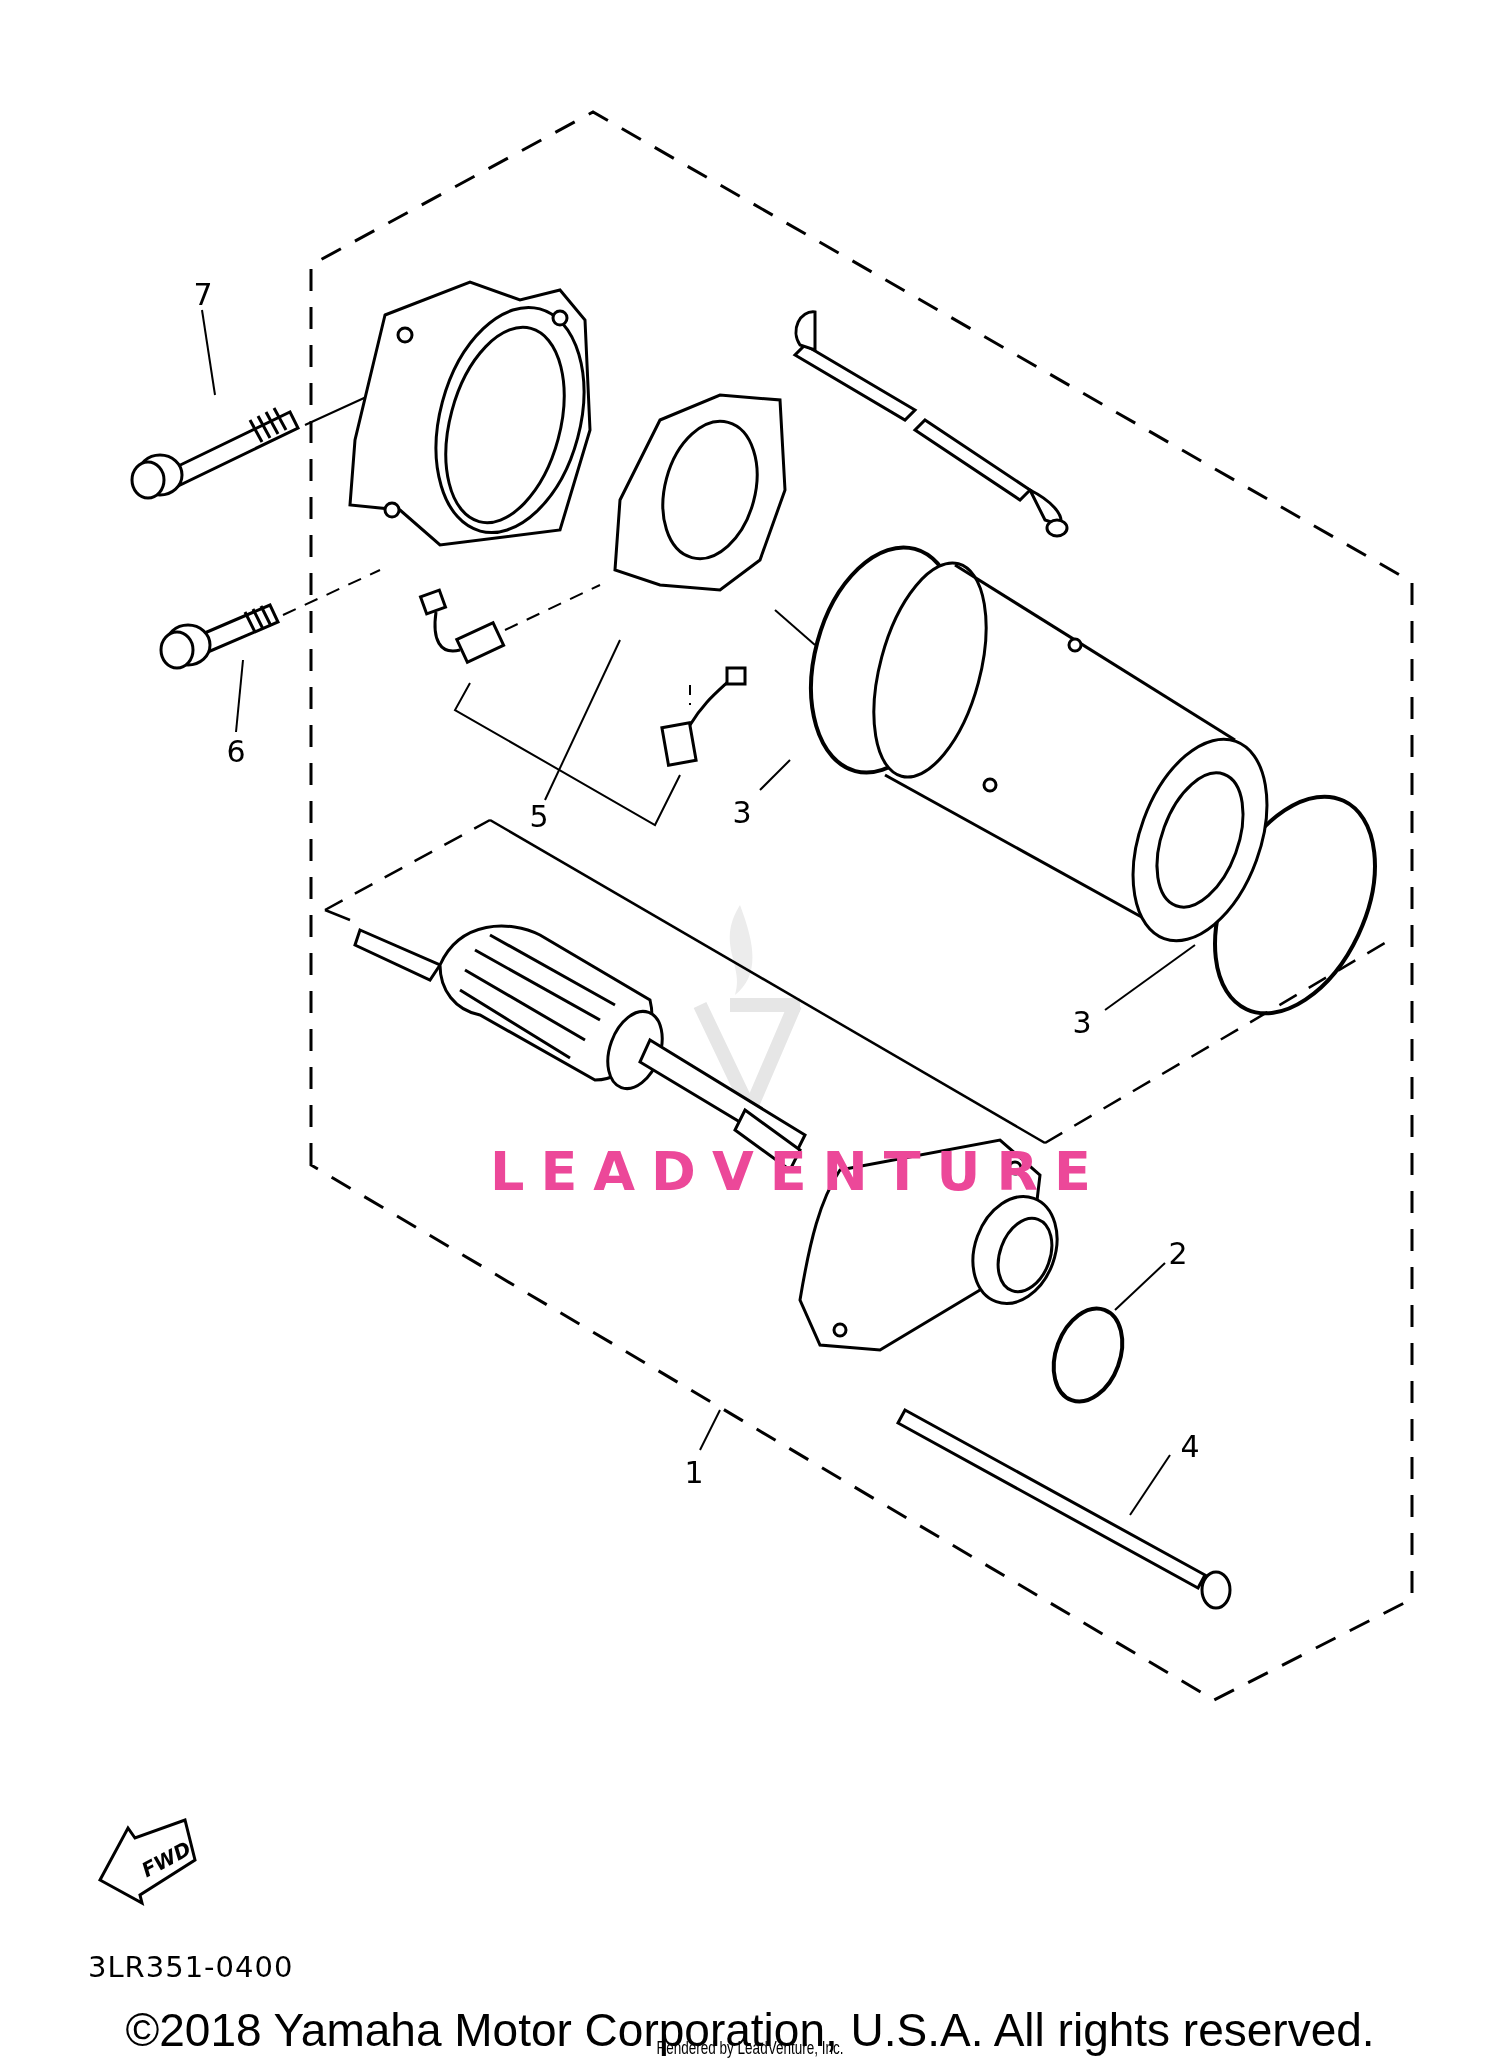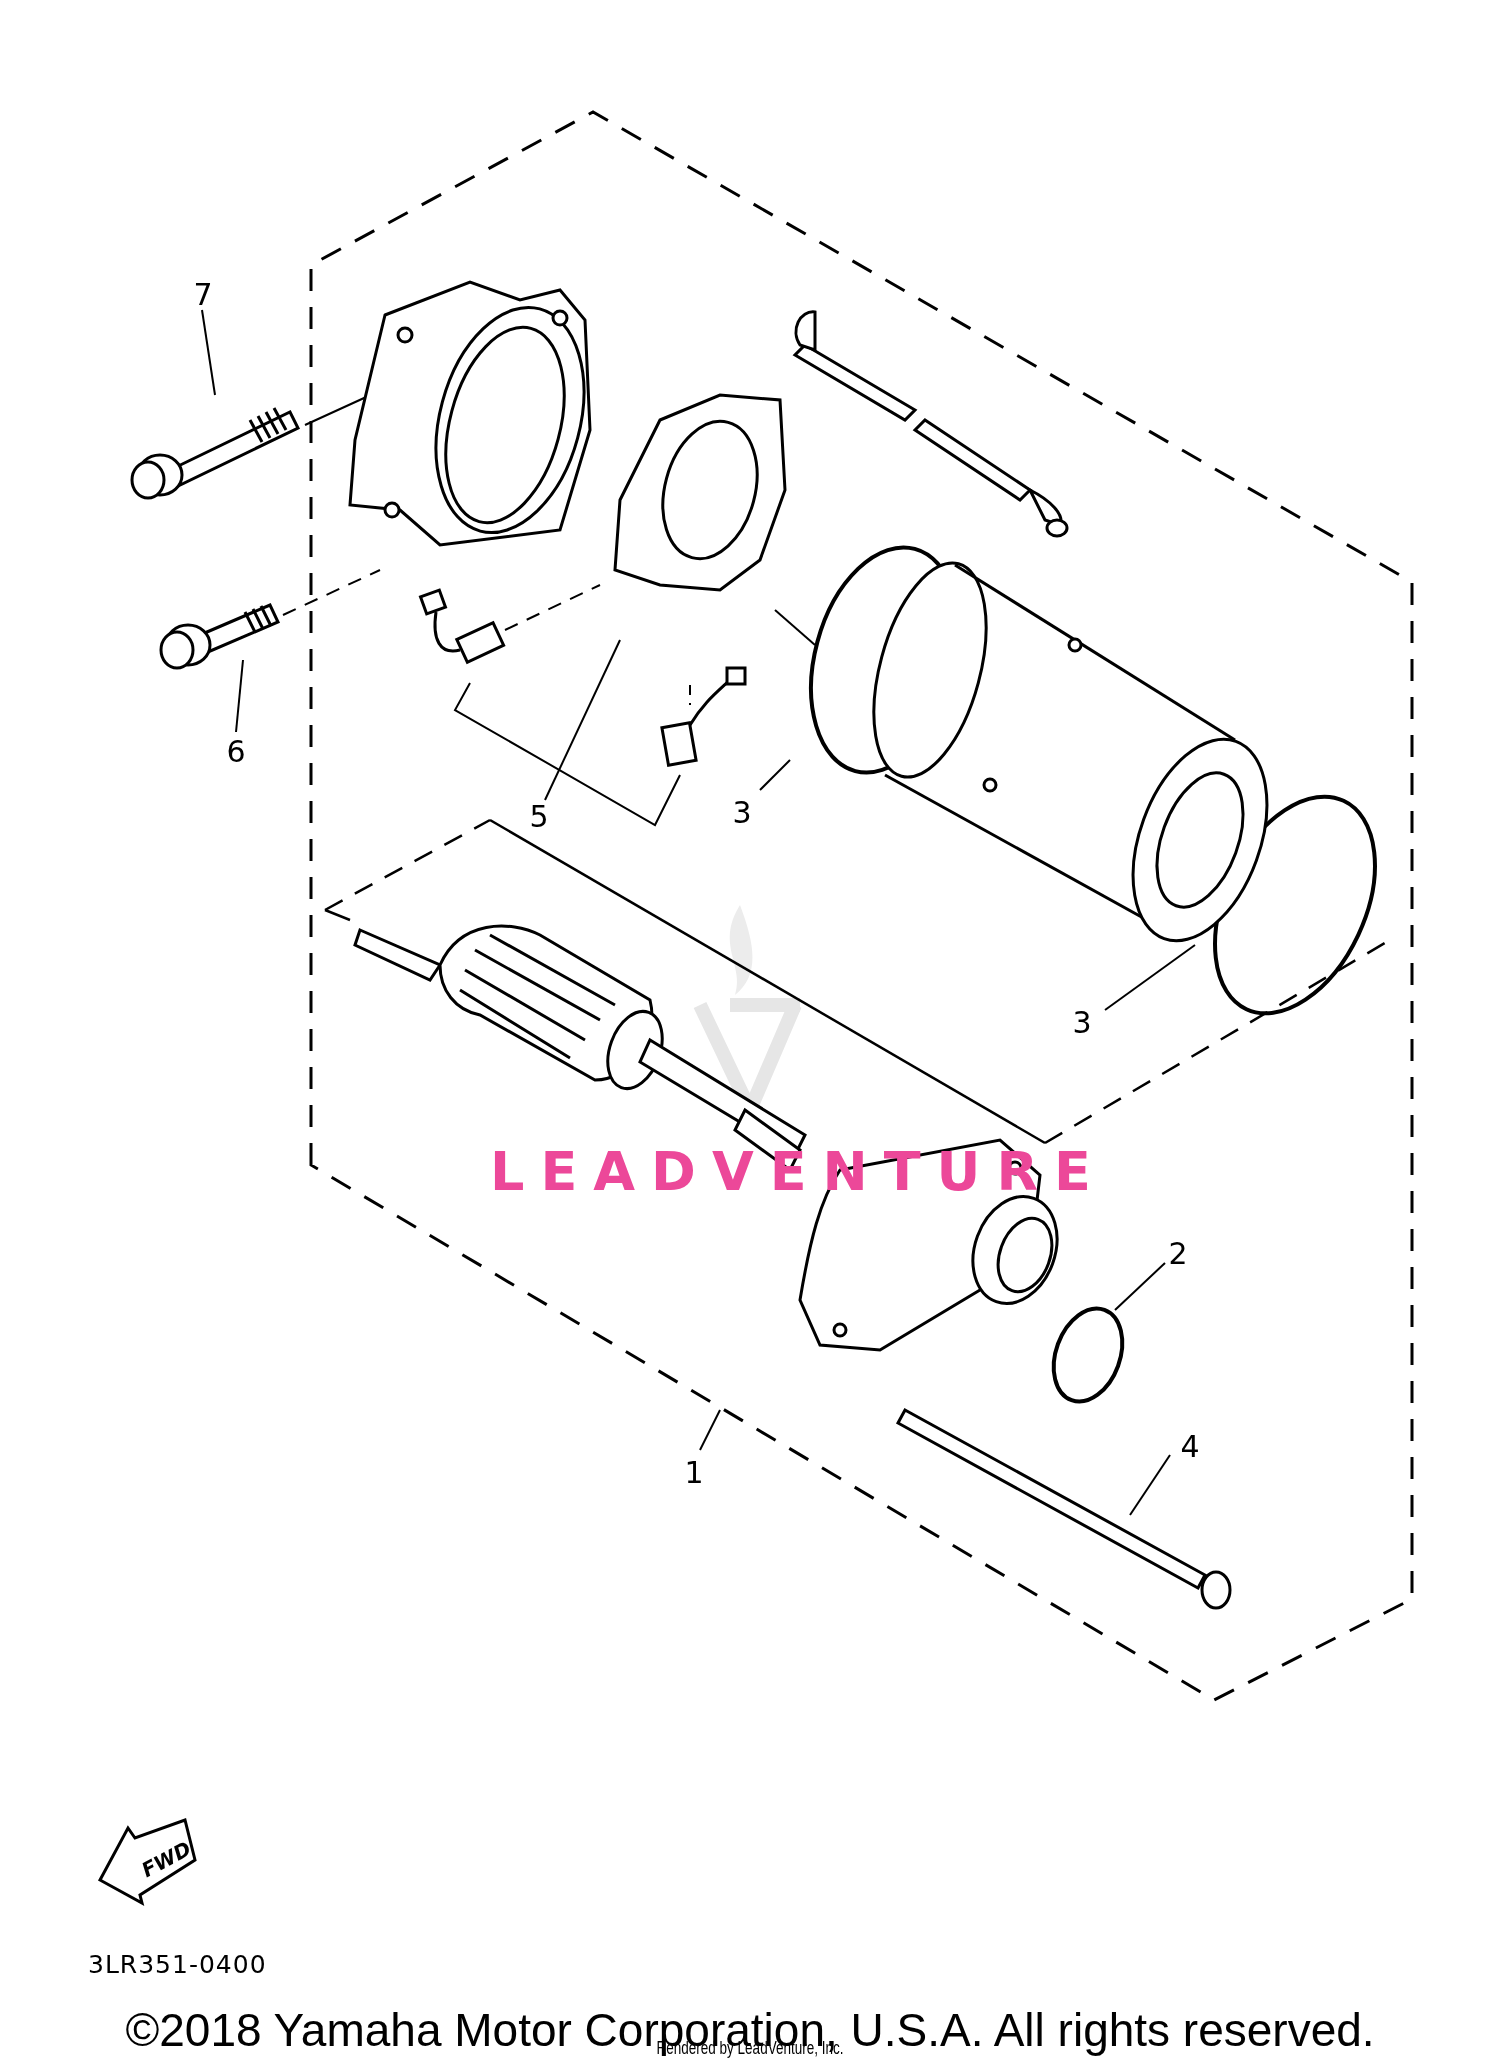--- a/index.html
+++ b/index.html
@@ -1,19 +1,19 @@
 <!DOCTYPE html>
 <html><head>
 <meta charset="utf-8">
 <style>
   html, body { margin:0; padding:0; background:#ffffff; }
   body { width:1500px; height:2058px; position:relative; overflow:hidden; font-family:"Liberation Sans", sans-serif; }
   svg#diagram { position:absolute; left:0; top:0; }
   .callout { position:absolute; font-family:"DejaVu Sans", sans-serif; font-size:30px; color:#000; line-height:1; transform:translate(-50%,-50%); }
-  .partno { position:absolute; left:88px; top:1950px; font-family:"DejaVu Sans", sans-serif; font-size:25px; letter-spacing:1px; color:#000; }
+  .partno { position:absolute; left:88px; top:1950px; font-family:"DejaVu Sans", sans-serif; font-size:29px; letter-spacing:1px; color:#000; }
   .copyright { position:absolute; left:0; width:1500px; top:2003px; text-align:center; font-family:"Liberation Sans", sans-serif; font-size:46px; color:#000; }
   .rendered { position:absolute; left:0; width:1500px; top:2038px; text-align:center; font-family:"Liberation Sans", sans-serif; font-size:18px; color:#000; transform:scaleX(0.75); }
   .watermark { position:absolute; left:490px; top:1140px; font-family:"DejaVu Sans", sans-serif; font-size:54px; letter-spacing:16px; color:#ec4899; font-weight:bold; }
 </style>
 </head>
 <body>
 
 <svg id="diagram" width="1500" height="2058" viewBox="0 0 1500 2058" xmlns="http://www.w3.org/2000/svg">
 
   <g fill="none" stroke="#e6e6e6" stroke-width="14">

